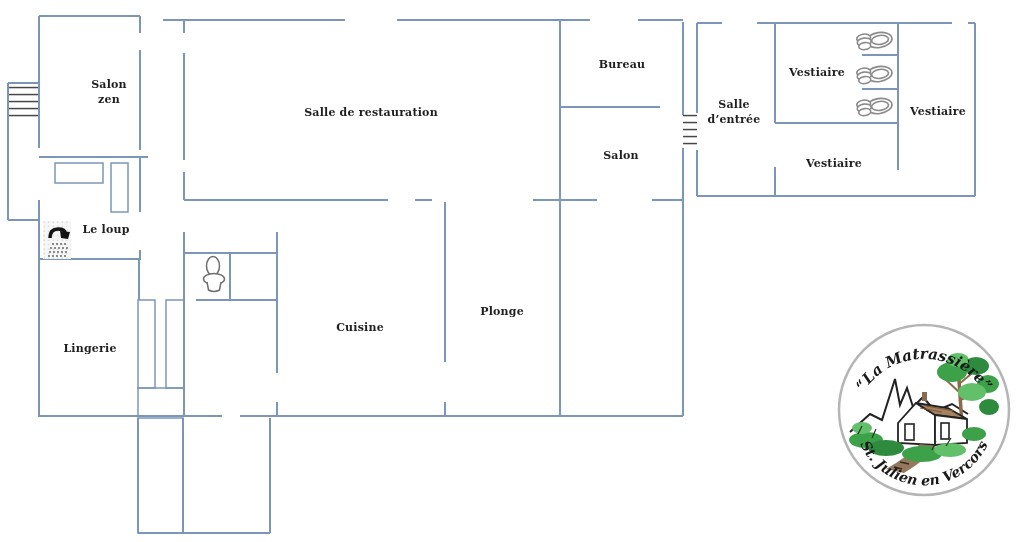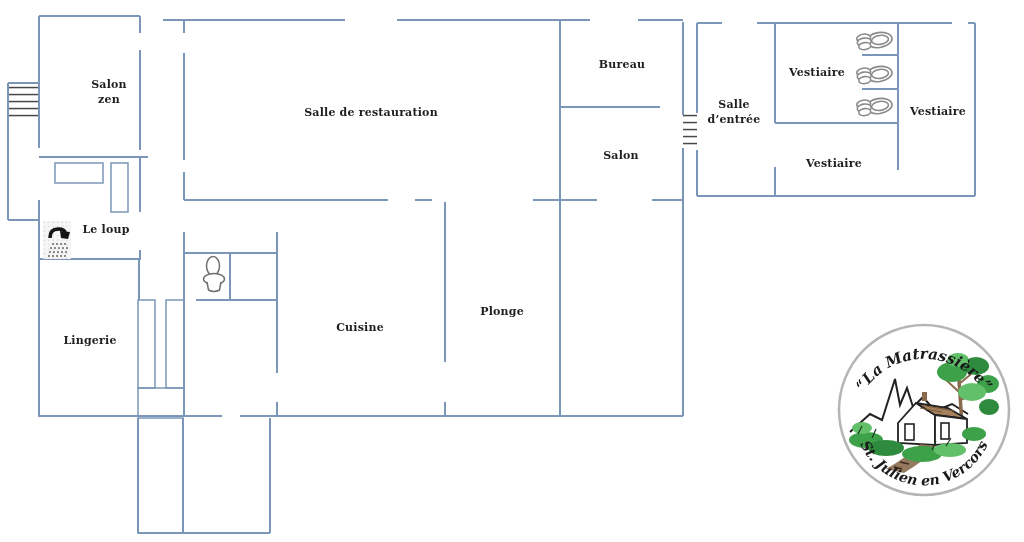--- a/index.html
+++ b/index.html
@@ -155,21 +155,21 @@
 zen</div>
   <div class="lbl" style="left:371px;top:113px">Salle de restauration</div>
   <div class="lbl" style="left:622px;top:65px">Bureau</div>
   <div class="lbl" style="left:621px;top:156px">Salon</div>
   <div class="lbl" style="left:734px;top:112px">Salle
 d’entrée</div>
   <div class="lbl" style="left:817px;top:73px">Vestiaire</div>
   <div class="lbl" style="left:938px;top:112px">Vestiaire</div>
   <div class="lbl" style="left:834px;top:164px">Vestiaire</div>
   <div class="lbl" style="left:106px;top:230px">Le loup</div>
-  <div class="lbl" style="left:90px;top:341px">Lingerie</div>
+  <div class="lbl" style="left:90px;top:349px">Lingerie</div>
   <div class="lbl" style="left:360px;top:328px">Cuisine</div>
   <div class="lbl" style="left:502px;top:312px">Plonge</div>
 
   <svg class="logo-svg" width="176" height="176" viewBox="0 0 176 176">
     <circle cx="88" cy="88" r="85" fill="#ffffff" stroke="var(--logo-ring)" stroke-width="2.5"></circle>
 
     <g>
       <path d="M14 110 L34 92 L46 98 L59 57 L64 83 L71 66 L77 85 L87 75 L99 89 L116 82 L132 92" fill="none" stroke="#222222" stroke-width="2"></path>
     </g>
 

